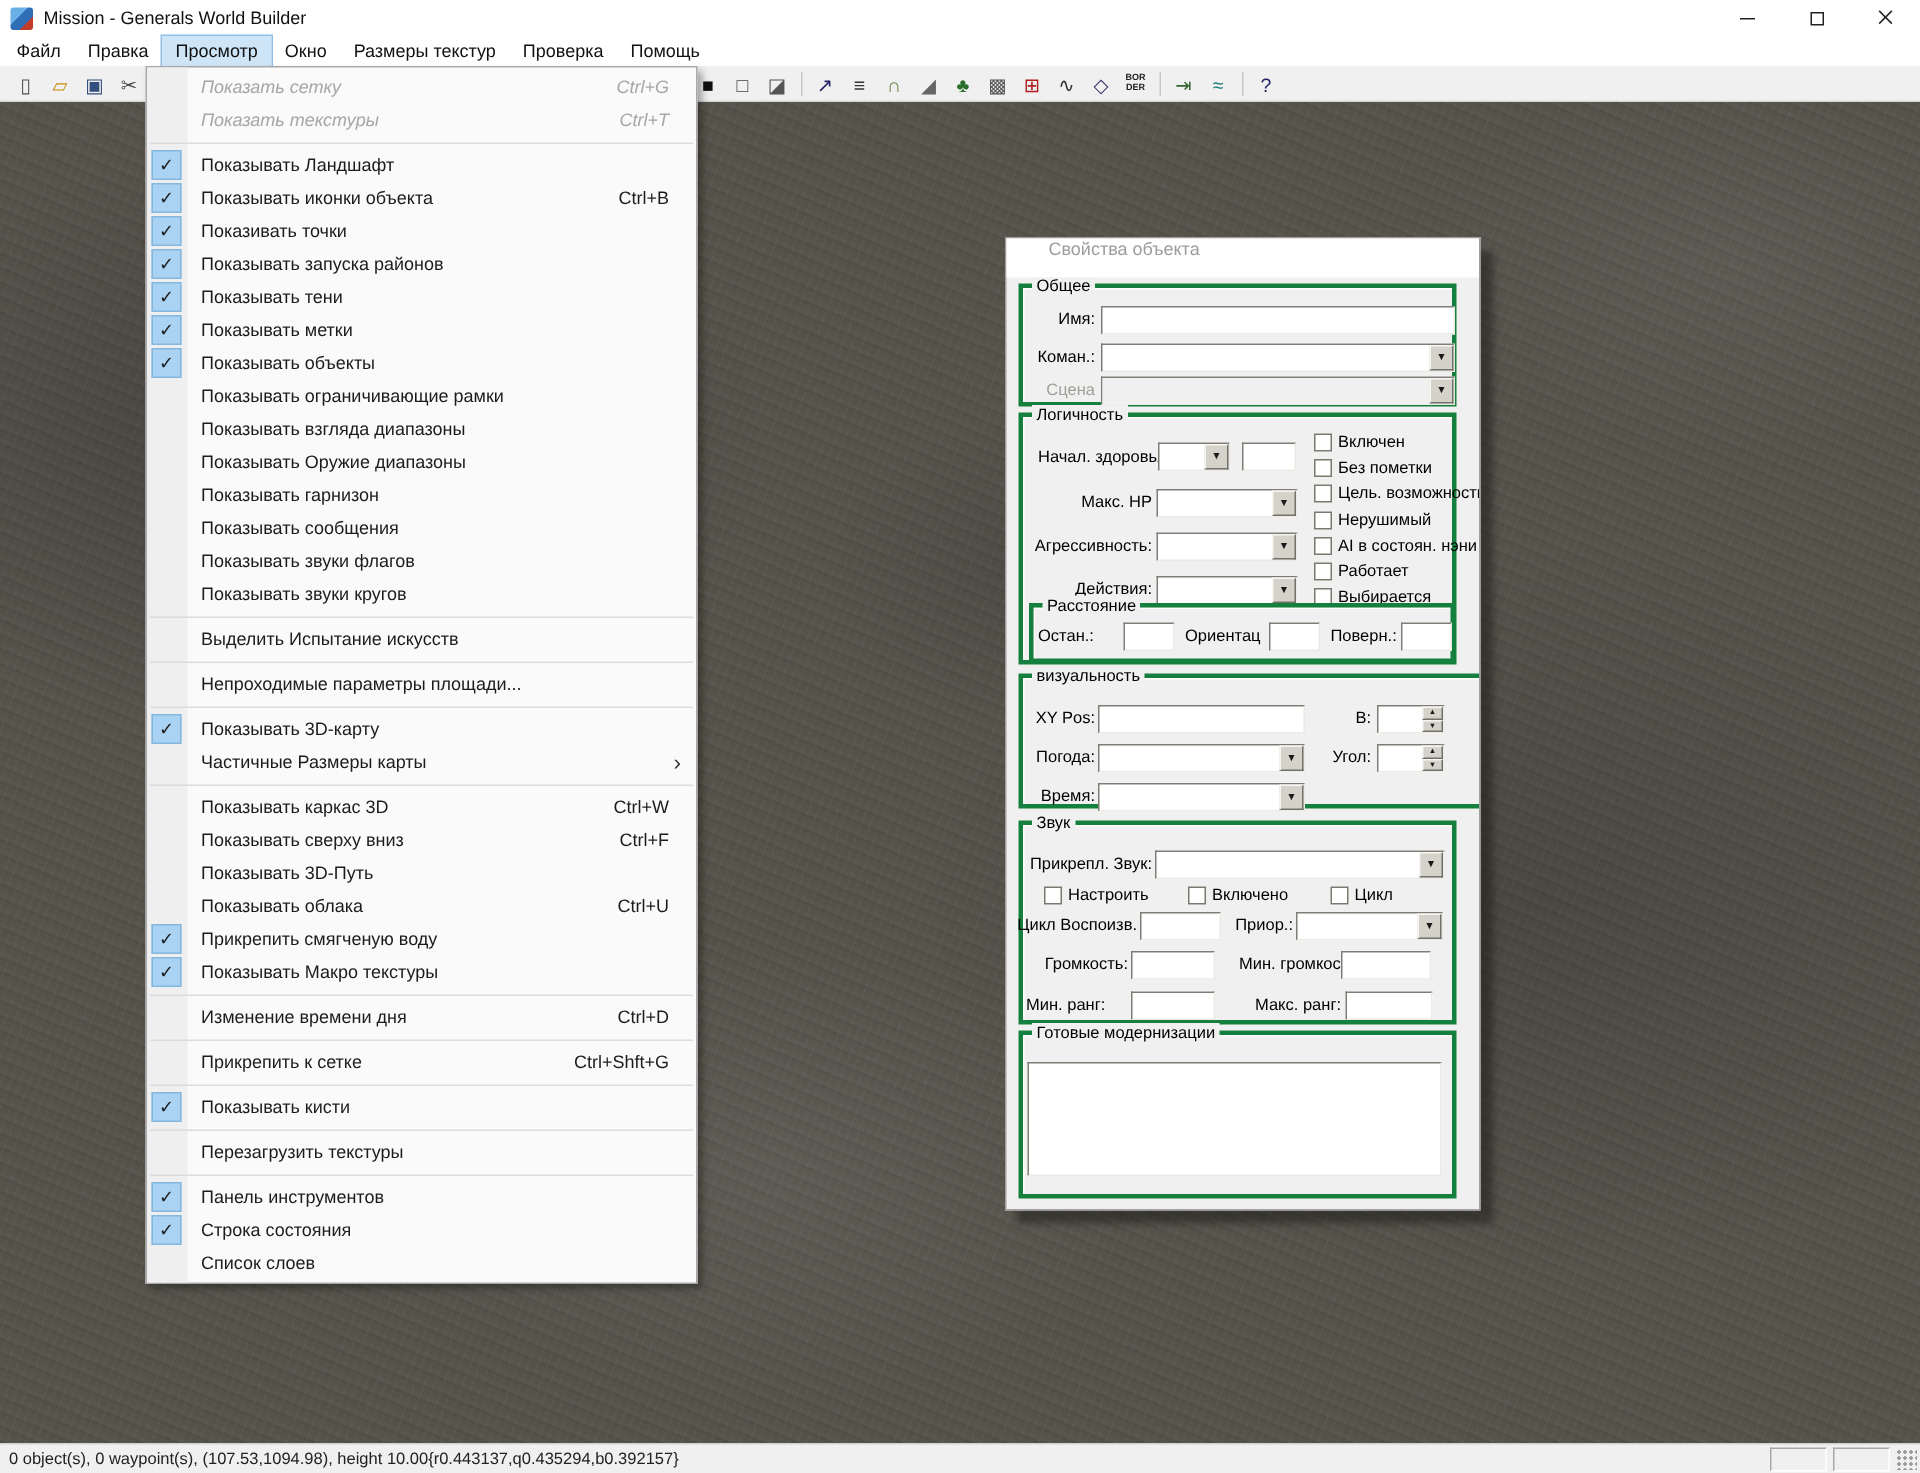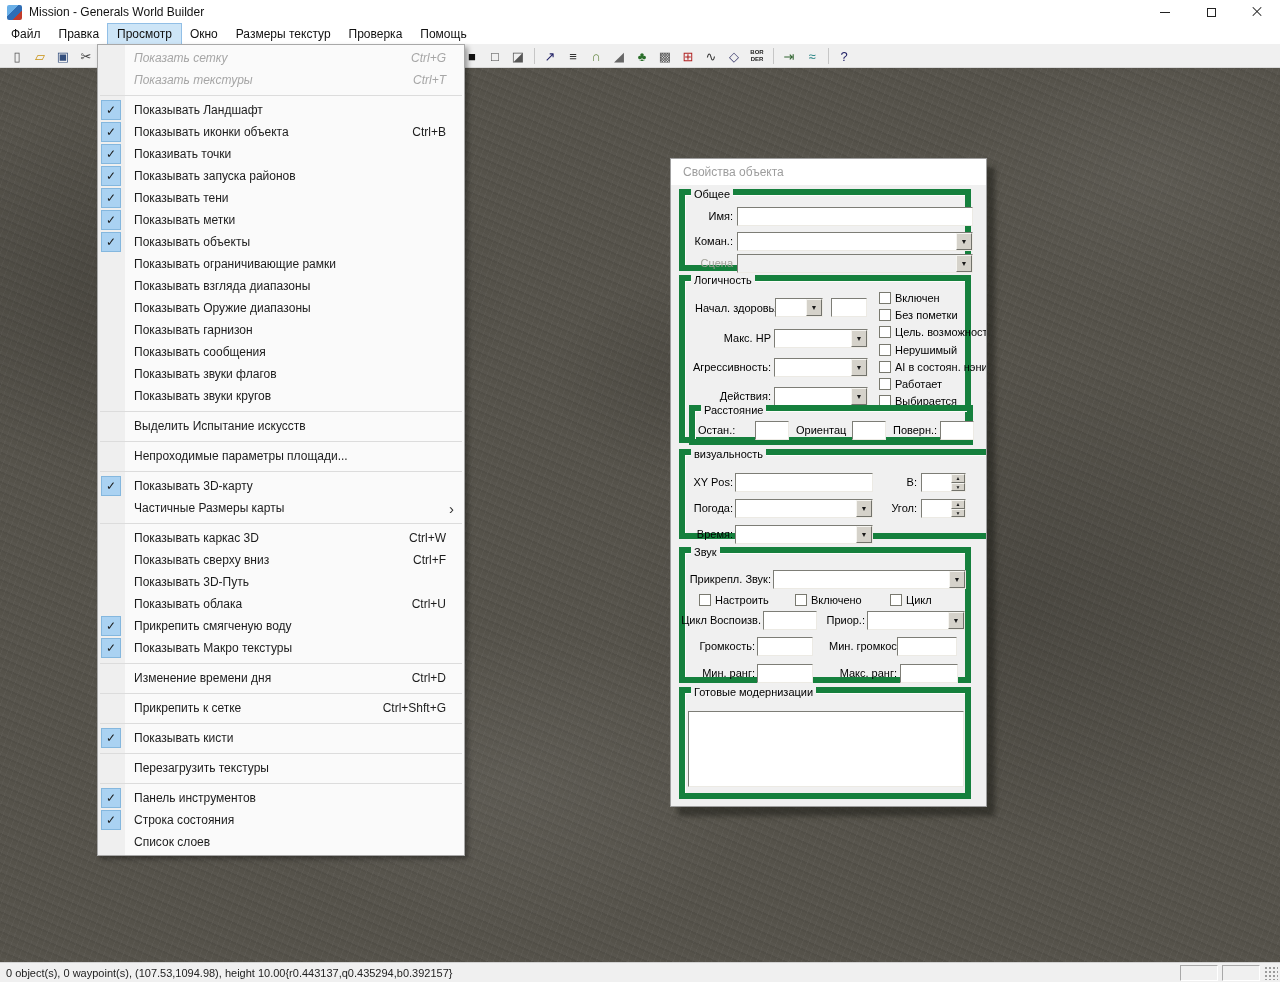--- a/index.html
+++ b/index.html
@@ -53,23 +53,23 @@
   .mshortcut { position:absolute; right:18px; }
   .msub { position:absolute; right:10px; font-size:15px; color:#333; line-height:1; }
   .check { position:absolute; left:3px; top:1px; width:20px; height:20px; background:#aad2f2; border:1px solid #84b7de;
     display:flex; align-items:center; justify-content:center; font-size:12px; color:#1c1c1c; }
   .menu-sep { position:relative; height:8px; }
   .menu-sep::after { content:""; position:absolute; left:2px; right:2px; top:4px; height:1px; background:#dcdcdc; }
 
   
   .dialog { position:absolute; left:670px; top:158px; width:317px; height:649px; background:#f0f0f0;
     border:1px solid #9f9f9f; box-shadow:8px 9px 5px rgba(25,25,20,.5); z-index:50; font-size:11px; }
-  .dlg-title { height:26px; background:#fff; display:flex; align-items:center; padding-left:12px; font-size:12px; color:#9d9d9d; }
+  .dlg-title { height:26px; background:#fff; display:flex; padding-left:28px; font-size:12px; color:#9d9d9d; }
   .dlg-body { position:absolute; left:0; top:26px; right:0; bottom:0; overflow:hidden; }
-  .group { position:absolute; border:6px solid #15803d; box-shadow:inset 1px 1px 0 #fdfdfa; }
+  .group { position:absolute; border:3px solid #15803d; box-shadow:inset 1px 1px 0 #fdfdfa; }
   .legend { position:absolute; top:-8px; left:6px; background:#f0f0f0; padding:0 3px; font-size:11px; line-height:14px; color:#000; white-space:nowrap; }
   .lbl { position:absolute; font-size:11px; color:#000; line-height:13px; white-space:nowrap; }
   .lbl.dis { color:#9f9f97; }
   .edit { position:absolute; height:19px; background:#fff; border:1px solid; border-color:#7d7d76 #eceae4 #eceae4 #7d7d76;
     font:11px "Liberation Sans", sans-serif; padding:0 3px; outline:none; }
   .combo { position:absolute; height:19px; background:#fff; border:1px solid; border-color:#7d7d76 #eceae4 #eceae4 #7d7d76; display:flex; }
   .cfield { flex:1; } .combo.dis .cfield { background:#f0f0f0; }
   .combo-btn { width:16px; background:#d5d2ca; border:1px solid; border-color:#f6f5f1 #72726b #72726b #f6f5f1;
     display:flex; align-items:center; justify-content:center; font-size:7px; color:#1a1a1a; }
   .spin { position:absolute; height:19px; background:#fff; border:1px solid; border-color:#7d7d76 #eceae4 #eceae4 #7d7d76; display:flex; }
@@ -429,21 +429,21 @@
         <input class="edit" style="left: 78px; top: 58px; width: 54px;">
         <span class="lbl" style="left:136px;top:61px;width:44px;text-align:right">Приор.:</span>
         <div class="combo" style="left:182px;top:58px;width:98px">
           <span class="cfield"></span>
           <span class="combo-btn">▼</span>
         </div>
         <span class="lbl" style="left:2px;top:87px;width:68px;text-align:right">Громкость:</span>
         <input class="edit" style="left: 72px; top: 84px; width: 56px;">
         <span class="lbl" style="left:144px;top:87px;width:80px;text-align:right">Мин. громкость:</span>
         <input class="edit" style="left: 212px; top: 84px; width: 60px;">
-        <span class="lbl" style="left:2px;top:114px;width:68px;text-align:right">Мин. ранг:</span>
+        <span class="lbl" style="left:2px;top:114px;width:68px;text-align:left">Мин. ранг:</span>
         <input class="edit" style="left: 72px; top: 111px; width: 56px;">
         <span class="lbl" style="left:130px;top:114px;width:82px;text-align:right">Макс. ранг:</span>
         <input class="edit" style="left: 215px; top: 111px; width: 58px;">
       </div>
 
       <div class="group" style="left:8px;top:502px;width:292px;height:112px">
         <span class="legend">Готовые модернизации</span>
         <div class="listbox" style="left:3px;top:18px;width:276px;height:76px"></div>
       </div>
 

